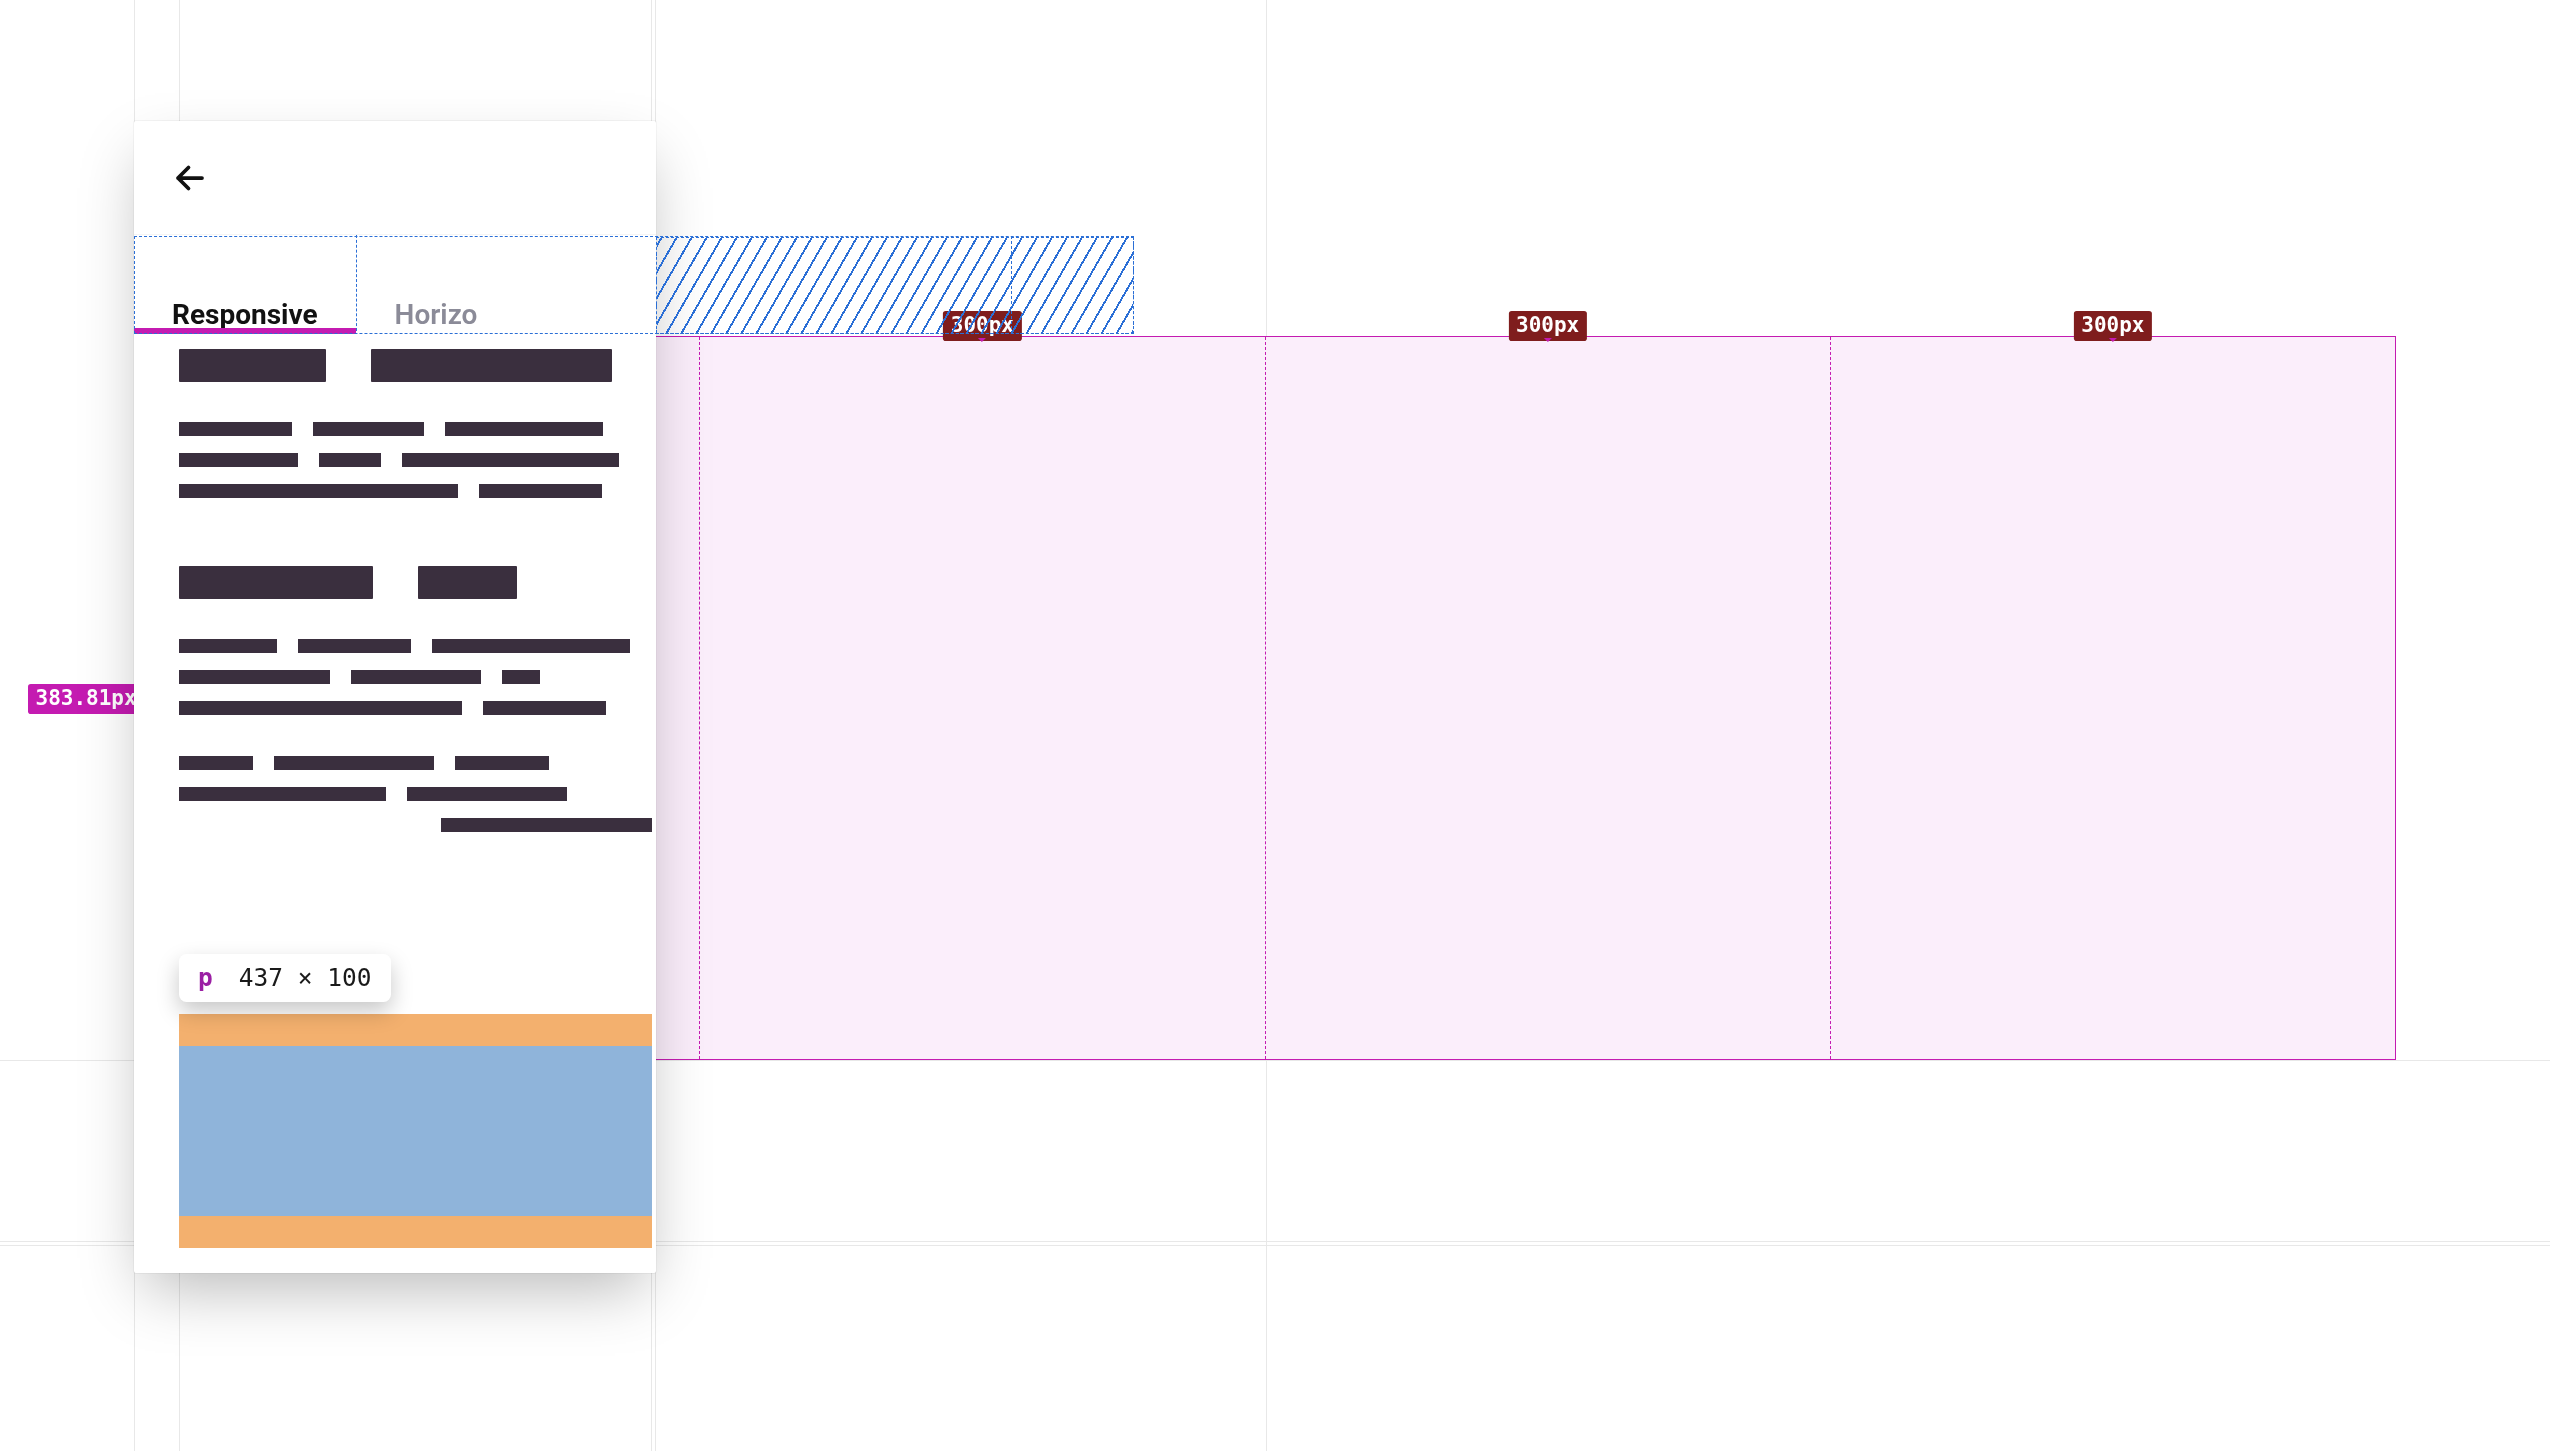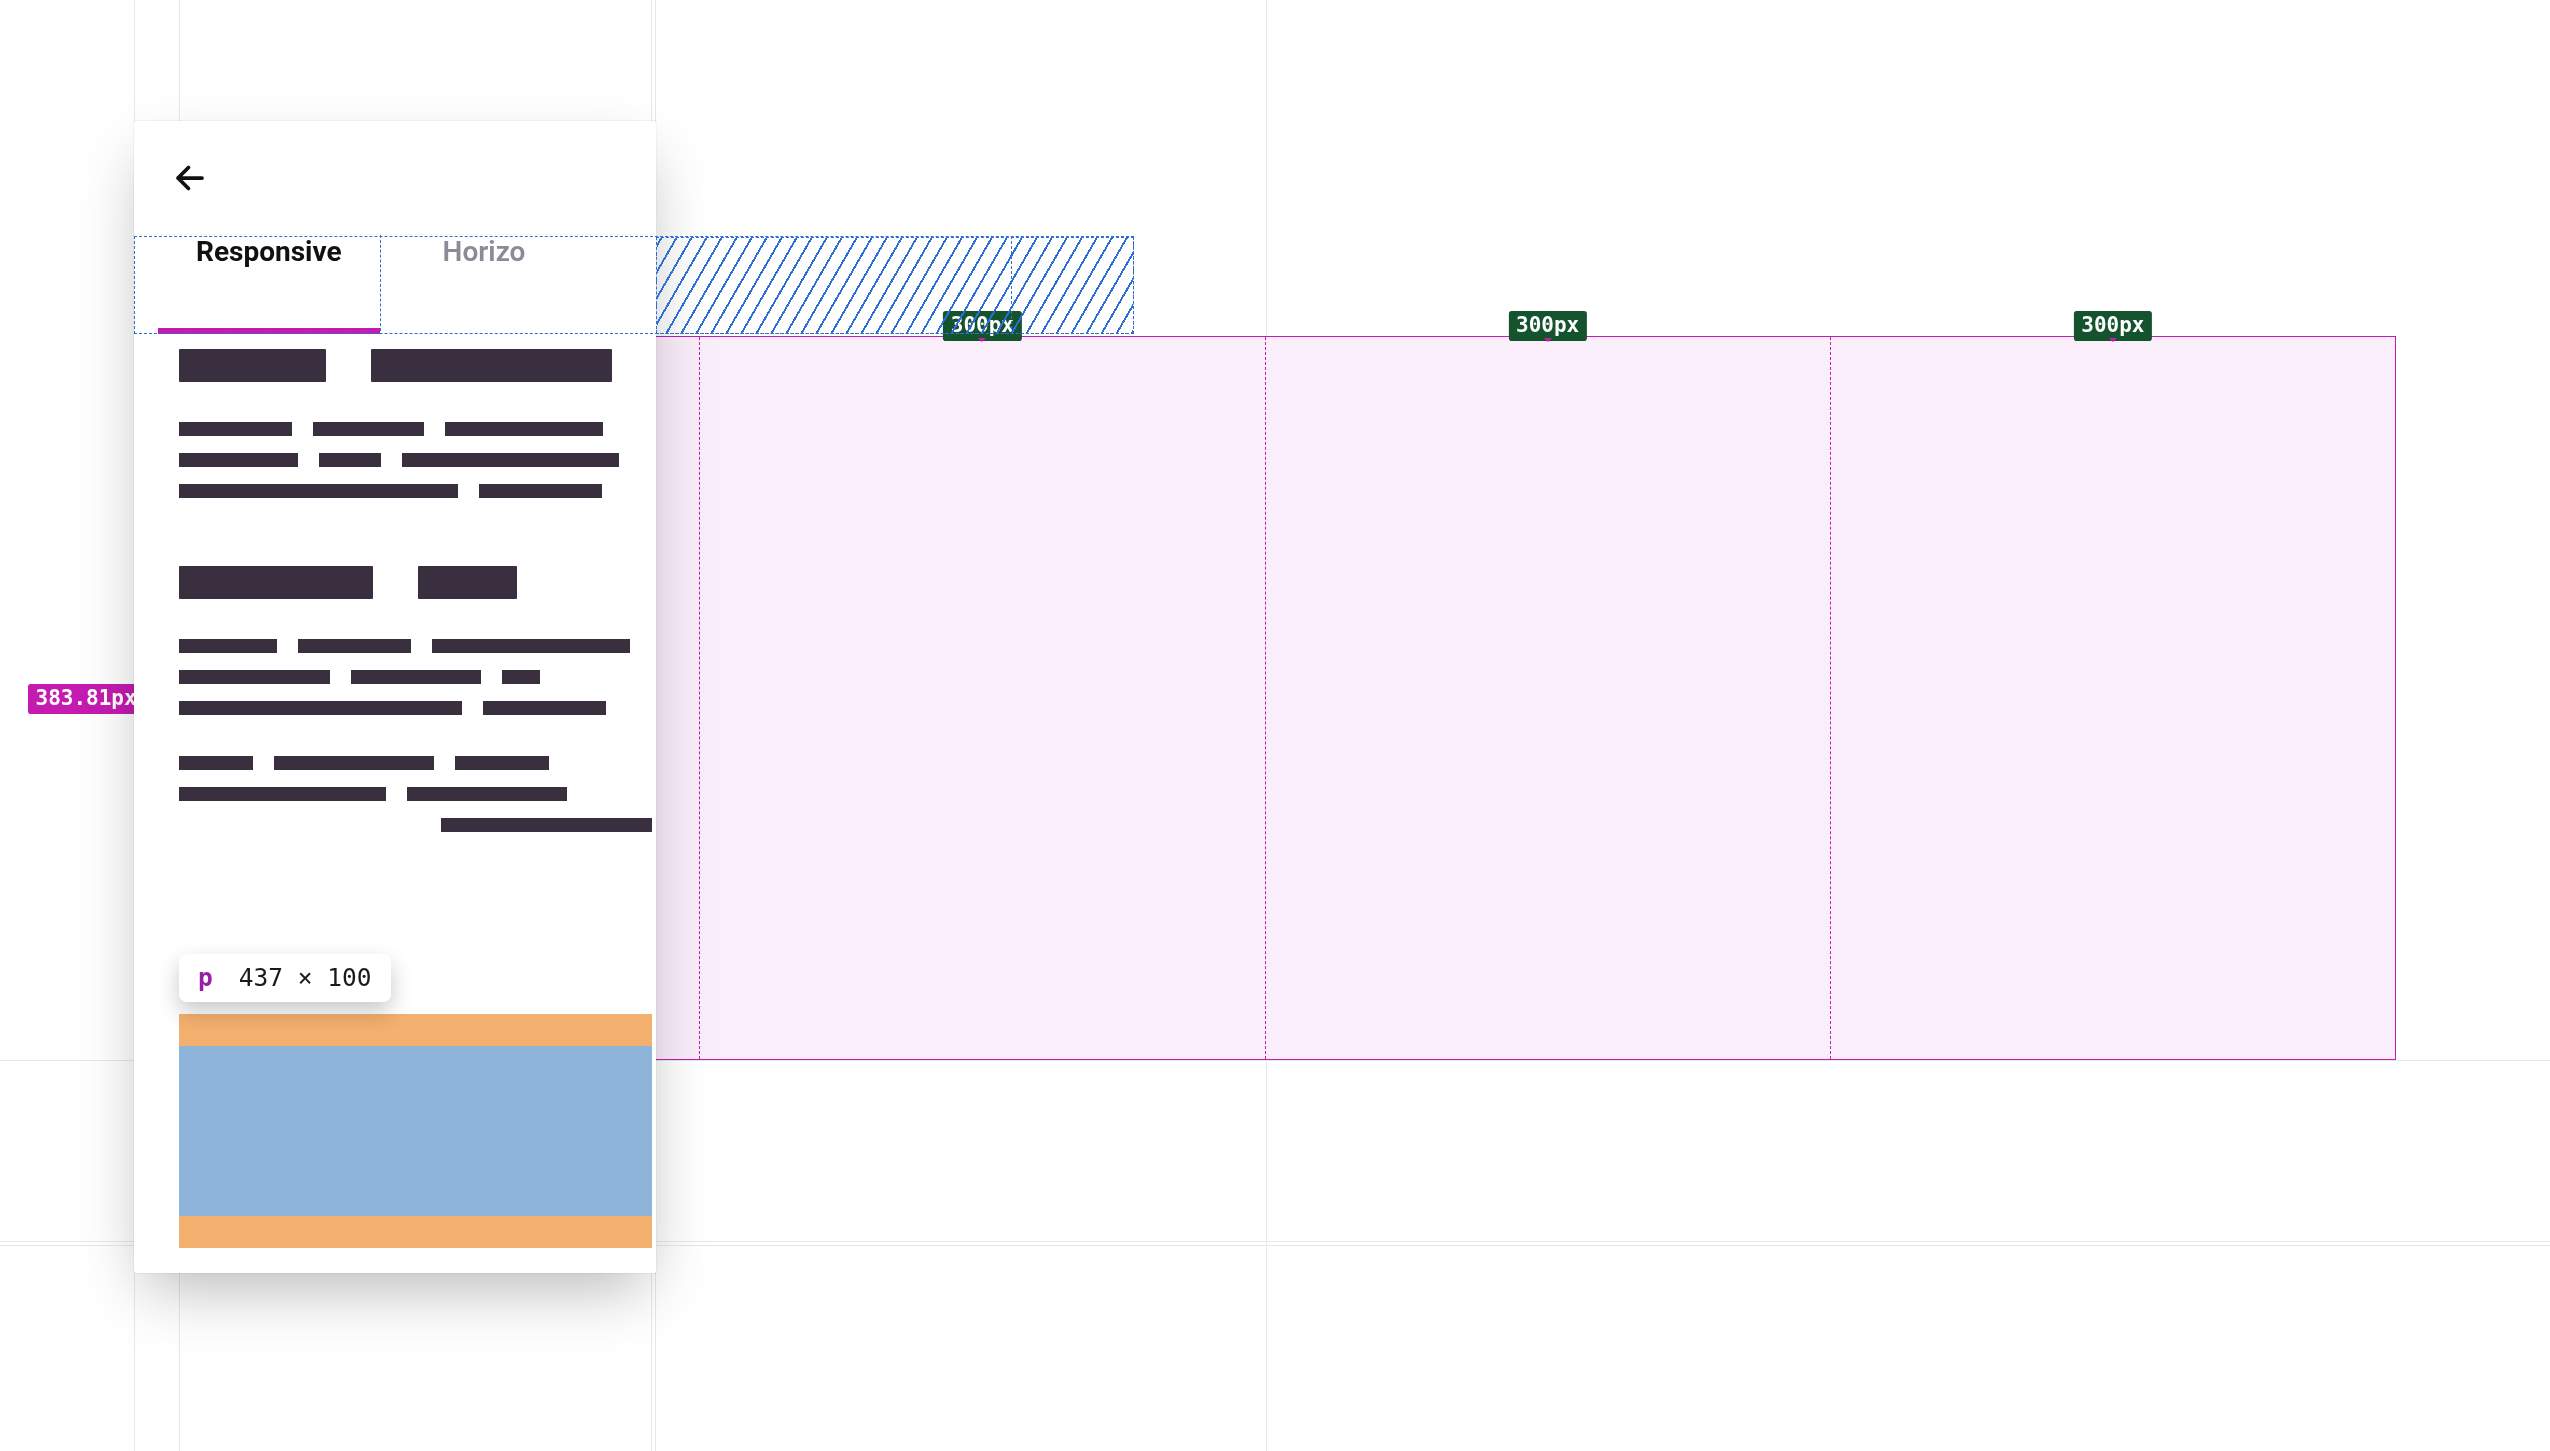--- a/index.html
+++ b/index.html
@@ -49,27 +49,26 @@
 
   .tabs {
     display:flex;
     height:97px;
     position:relative;
     border-top:0.9px solid rgba(0,0,0,0.04);
   }
   .tab {
     position:relative;
     padding: 0 38px;
-    display:flex; align-items:flex-start;
+    display:flex; align-items:flex-end;
     font-size:28px;
     font-weight:600;
     color:#8b8b98;
     white-space:nowrap;
     border-right:0.9px dashed #2b6fd6;
-    margin-left:24px;
   }
   .tab:last-child { border-right:none; }
   .tab.active { color:#111; font-weight:700; }
   .tab.active::after {
     content:"";
     position:absolute;
     left:0; right:0; bottom:-3.3px;
     height:6.6px;
     background:#c41bb1;
   }
@@ -126,21 +125,21 @@
     position:relative;
   }
   .grid-col:last-child { border-right:none; }
 
   
   .px-label {
     position:absolute;
     top:-26px;
     left:50%;
     transform:translateX(-50%);
-    background:#14532d;
+    background:#7f1d1d;
     color:#fff;
     font-size:21px;
     font-weight:700;
     padding:1.9px 7.5px 3.8px;
     border-radius:2.8px;
     font-family: ui-monospace, SFMono-Regular, Menlo, monospace;
   }
   .px-label::after{
     content:"";
     position:absolute;

